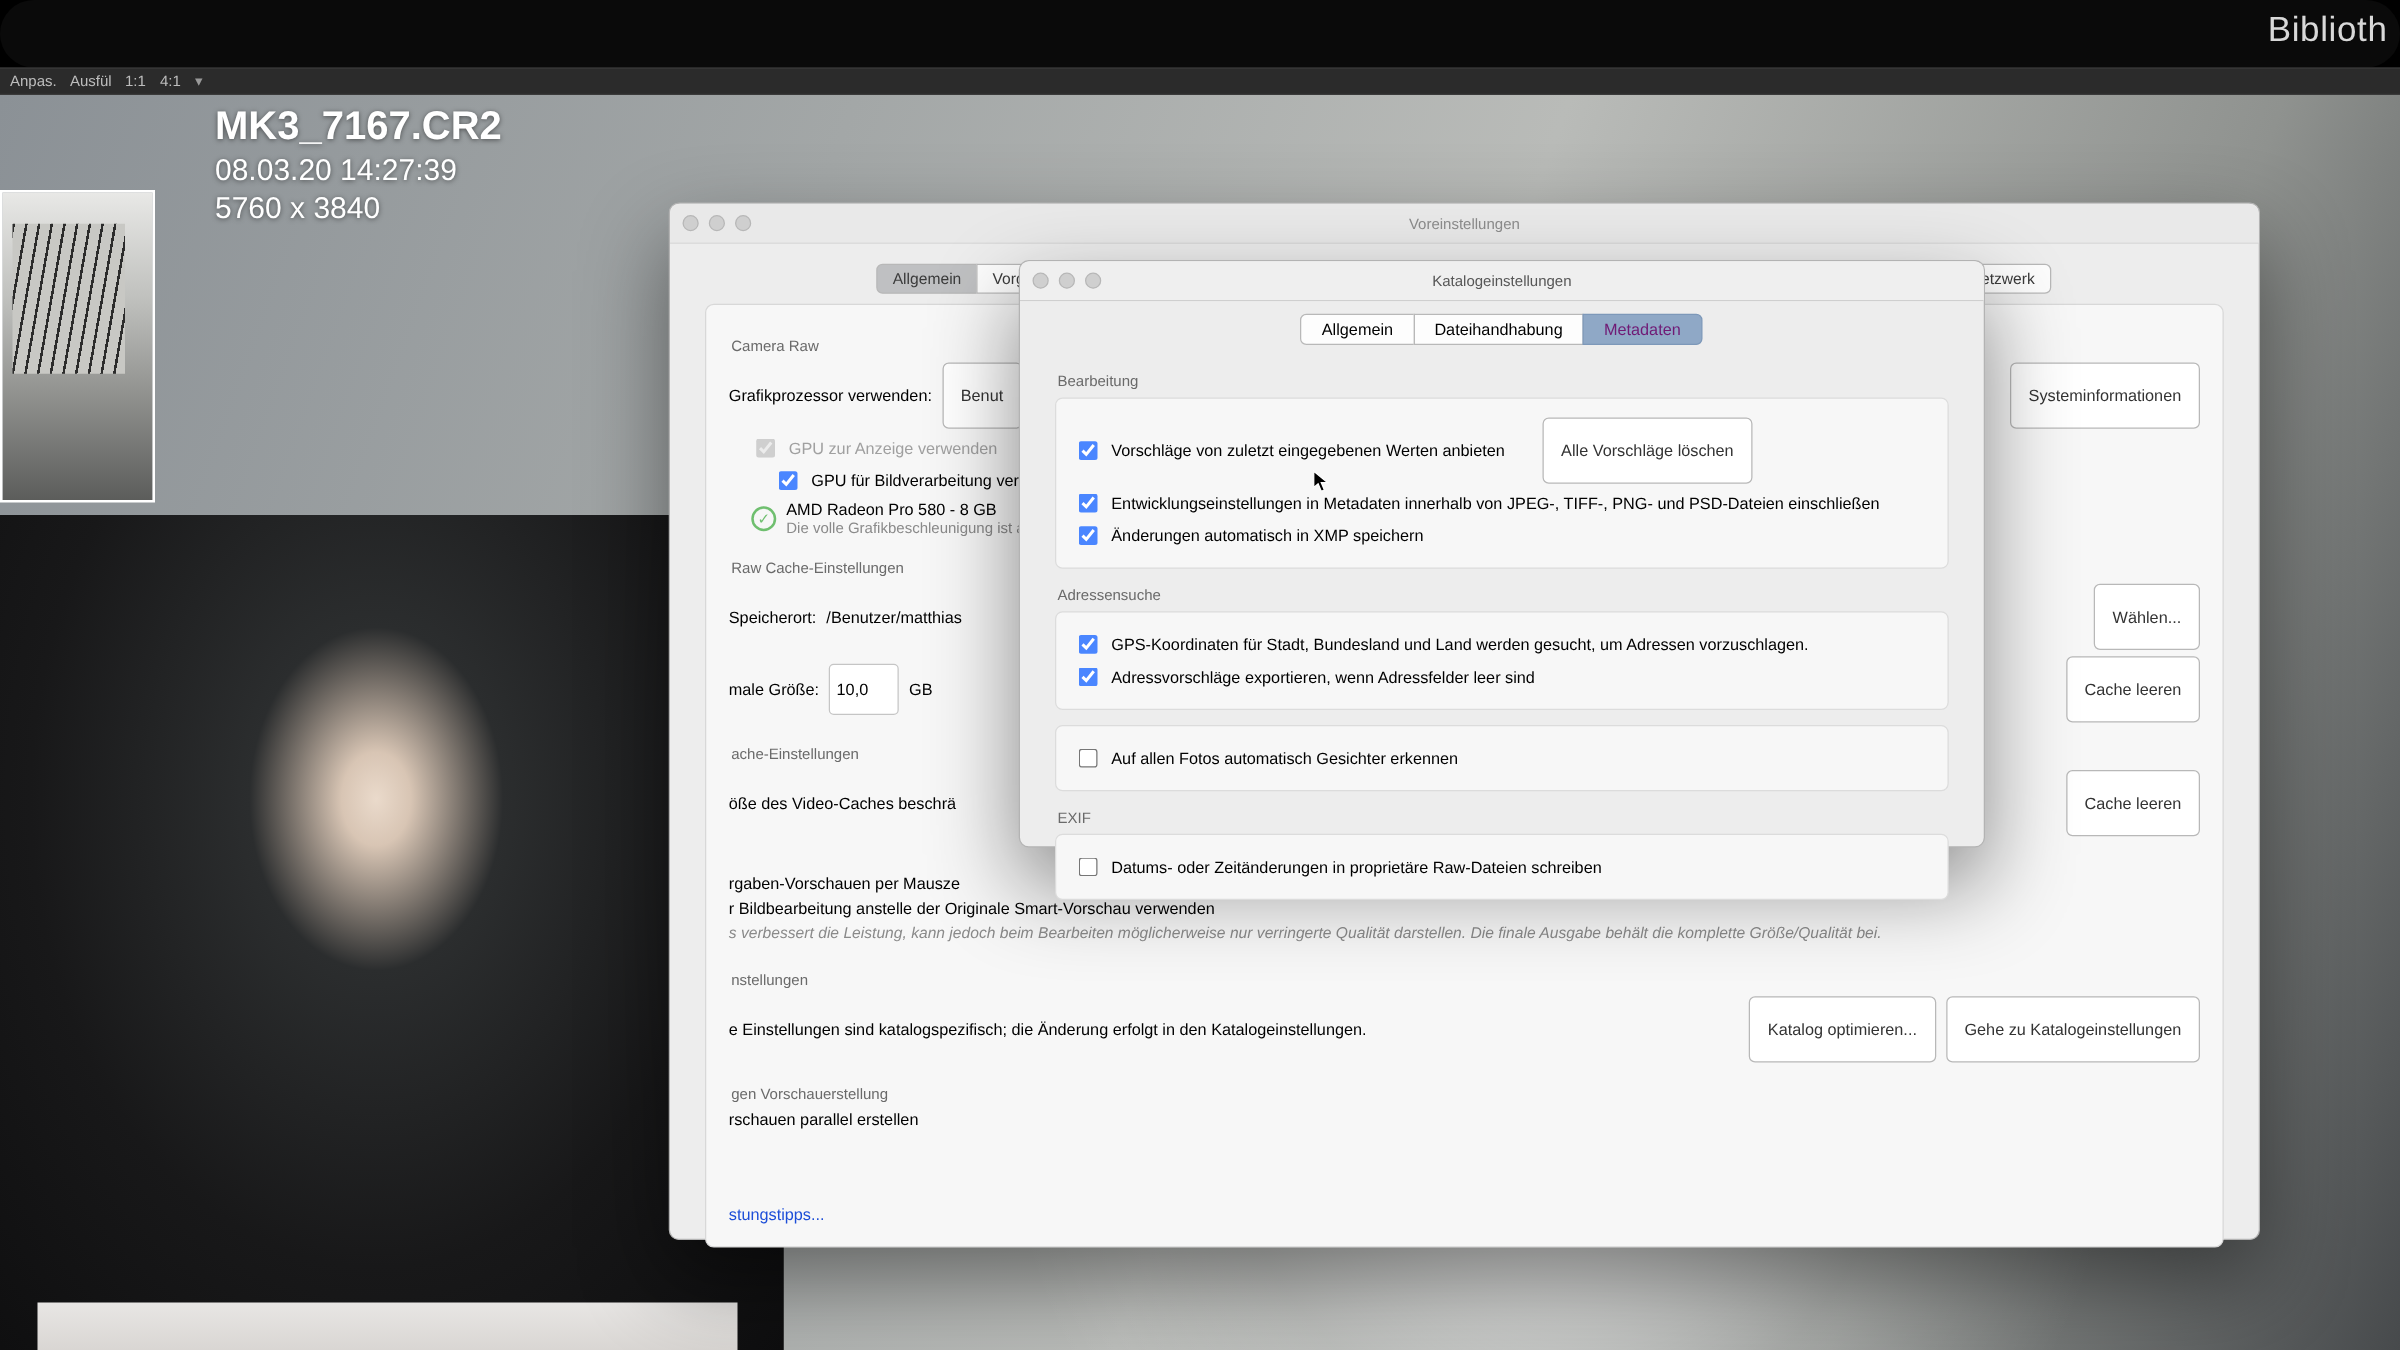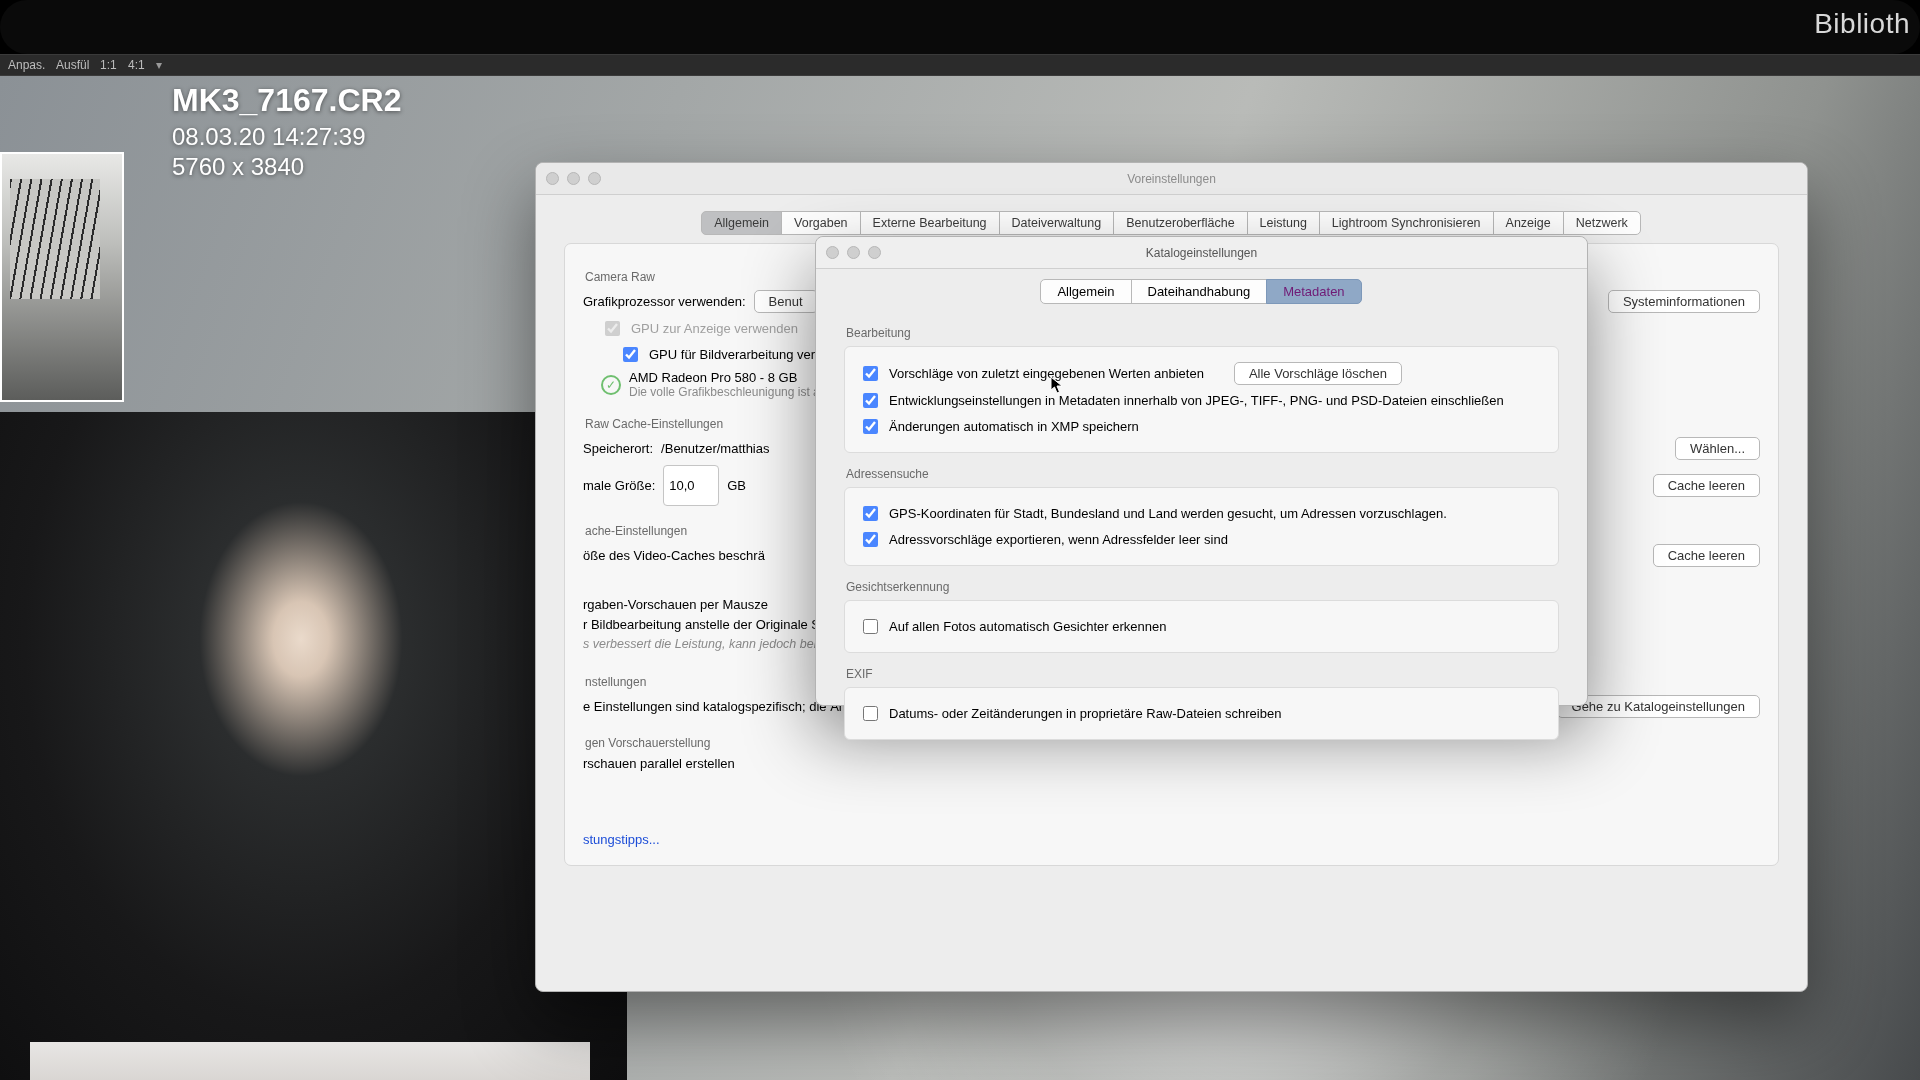--- a/index.html
+++ b/index.html
@@ -37,34 +37,34 @@
   .titlebar{height:32px;border-bottom:1px solid #cfcfcf;border-radius:8px 8px 0 0;display:flex;align-items:center;justify-content:center;color:#565656;font-size:12px;position:relative;}
   .traffic{position:absolute;left:10px;top:9px;display:flex;gap:8px;}
   .traffic i{width:13px;height:13px;border-radius:50%;background:#cfcfcf;border:1px solid #b7b7b7;display:block;}
   .tabstrip{display:flex;justify-content:center;gap:0;margin-top:4px;font-size:12.5px;color:#3b3b3b;}
   .tabstrip .tab{padding:4px 12px;border:1px solid #b8b8b8;background:#fdfdfd;margin-left:-1px;cursor:default;}
   .tabstrip .tab:first-child{border-radius:5px 0 0 5px;}
   .tabstrip .tab:last-child{border-radius:0 5px 5px 0;}
   .tabstrip .tab.sel{background:#bfc0c2;}
   .section-title{font-size:12px;color:#6a6a6a;margin:14px 0 6px 2px;}
   .row{display:flex;align-items:center;gap:8px;margin:5px 0;font-size:13px;}
-  .btn{background:#fff;border:1px solid #b8b8b8;border-radius:5px;padding:3px 14px;font-size:13px;color:#333;display:inline-block;}
+  .btn{background:#fff;border:1px solid #b8b8b8;border-radius:5px;padding:18px 14px;font-size:13px;color:#333;display:inline-block;}
   .inset{background:#f7f7f7;border:1px solid #dcdcdc;border-radius:6px;padding:10px 14px;margin-top:4px;}
   input[type=text]{border:1px solid #c5c5c5;border-radius:4px;padding:12px 5px;font-size:13px;width:56px;text-align:left;background:#fff;}
   input[type=checkbox]{width:15px;height:15px;accent-color:#4a86ff;}
   .subtle{color:#8a8a8a;font-style:italic;font-size:12.5px;}
   .link{color:#1d4ed8;font-size:13px;}
   #prefs{left:535px;top:162px;width:1273px;height:830px;}
   #prefs .titlebar{background:#e9e9e9;color:#8c8c8c;}
   #prefs .body{position:relative;padding:12px 28px 20px 28px;}
   #prefs-content-box{background:#f7f7f7;border:1px solid #d8d8d8;border-radius:7px;margin-top:8px;padding:12px 18px 18px 18px;}
   .grp{margin-bottom:18px;}
 
   
-  #catset{left:815px;top:208px;width:773px;height:470px;z-index:5;margin-top:28px;}
+  #catset{left:815px;top:208px;width:773px;height:470px;z-index:5;}
   #catset .titlebar{background:#efefef;}
   .segtabs{display:flex;justify-content:center;margin:10px 0 4px;}
   .segtabs .tab{padding:4px 16px;border:1px solid #b8b8b8;background:#fdfdfd;font-size:13px;margin-left:-1px;}
   .segtabs .tab:first-child{border-radius:5px 0 0 5px;}
   .segtabs .tab:last-child{border-radius:0 5px 5px 0;}
   .segtabs .tab.sel{background:#8fa8c6;color:#701a75;border-color:#7d98b9;}
   #catset .content{padding:4px 28px 16px 28px;}
   #catset .inset{margin-bottom:12px;}
 
   .cursor{position:absolute;width:14px;height:18px;pointer-events:none;z-index:10;}
@@ -242,21 +242,20 @@
       <div class="row">
         <input type="checkbox" checked="" style="">
         <span>GPS-Koordinaten für Stadt, Bundesland und Land werden gesucht, um Adressen vorzuschlagen.</span>
       </div>
       <div class="row">
         <input type="checkbox" checked="" style="">
         <span>Adressvorschläge exportieren, wenn Adressfelder leer sind</span>
       </div>
     </div>
 
-    <div class="section-title">Gesichtserkennung</div>
     <div class="inset">
       <div class="row">
         <input type="checkbox" style="">
         <span>Auf allen Fotos automatisch Gesichter erkennen</span>
       </div>
     </div>
 
     <div class="section-title">EXIF</div>
     <div class="inset">
       <div class="row">

